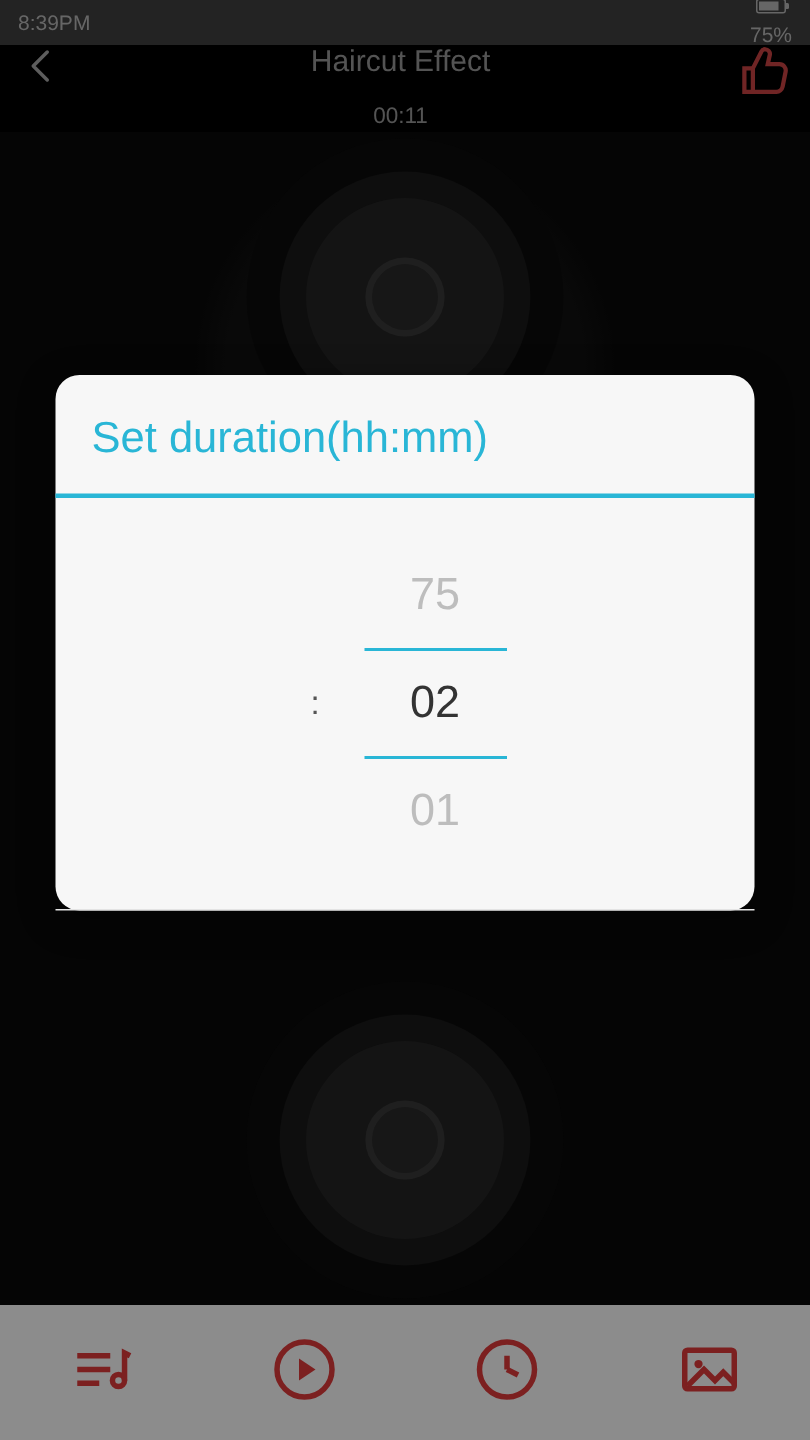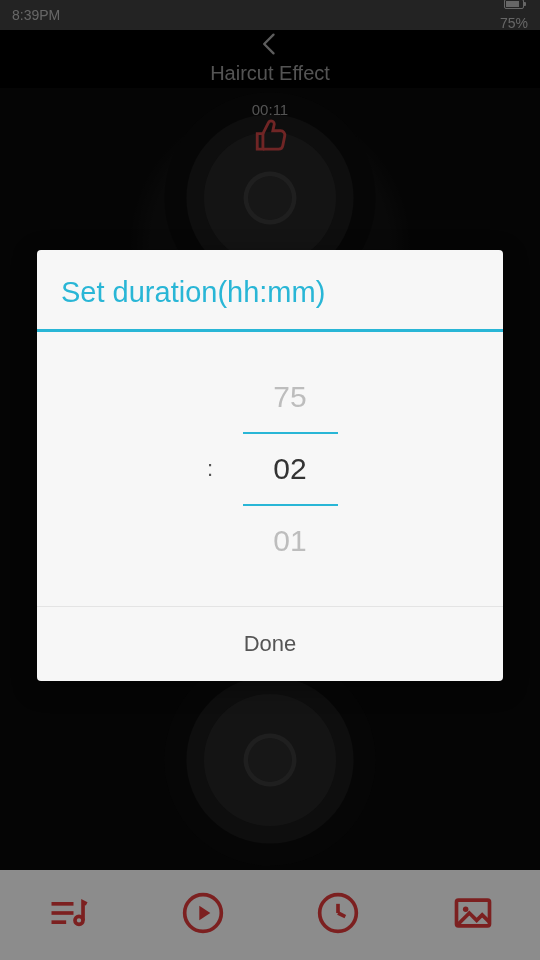--- a/index.html
+++ b/index.html
@@ -46,26 +46,25 @@
     width: 75%;
     background: #bbb;
   }
 
   
   .app-header {
     position: absolute;
     top: 30px; left: 0; right: 0;
     height: 58px;
     display: flex;
-    align-items: center;
+    align-items: flex-start;
     justify-content: space-between;
     padding: 0 14px;
     color: #aaa;
     z-index: 1;
-    flex-direction: column;
   }
   .back-icon svg { width: 28px; height: 28px; stroke: #aaa; }
   .header-center { text-align: center; flex: 1; }
   .header-title { font-size: 20px; color: #999; }
   .header-subtitle { font-size: 15px; color: #999; margin-top: 16px; }
   .like-icon svg { width: 34px; height: 34px; fill: none; stroke: #c44; stroke-width: 2; }
 
   
   .app-bg {
     position: absolute;
@@ -104,21 +103,21 @@
     position: absolute;
     inset: 0;
     background: rgba(0,0,0,0.45);
     z-index: 10;
   }
   .dialog {
     position: absolute;
     left: 37px; right: 37px;
     top: 250px;
     background: #f7f7f7;
-    border-radius: 4px;
+    border-radius: 16px;
     box-shadow: 0 6px 24px rgba(0,0,0,0.4);
     z-index: 20;
   }
   .dialog-title {
     padding: 26px 24px 20px;
     font-size: 29px;
     color: #29b6d6;
     font-weight: 400;
   }
   .dialog-divider {
@@ -269,14 +268,13 @@
       <div class="pv faded">75</div>
       <div class="picker-line"></div>
       <div class="pv selected">02</div>
       <div class="picker-line"></div>
       <div class="pv faded">01</div>
     </div>
 
   </div>
 
   <div class="dialog-footer-divider"></div>
-  <div class="done-btn">Done</div>
 </div>
 
 </body></html>

